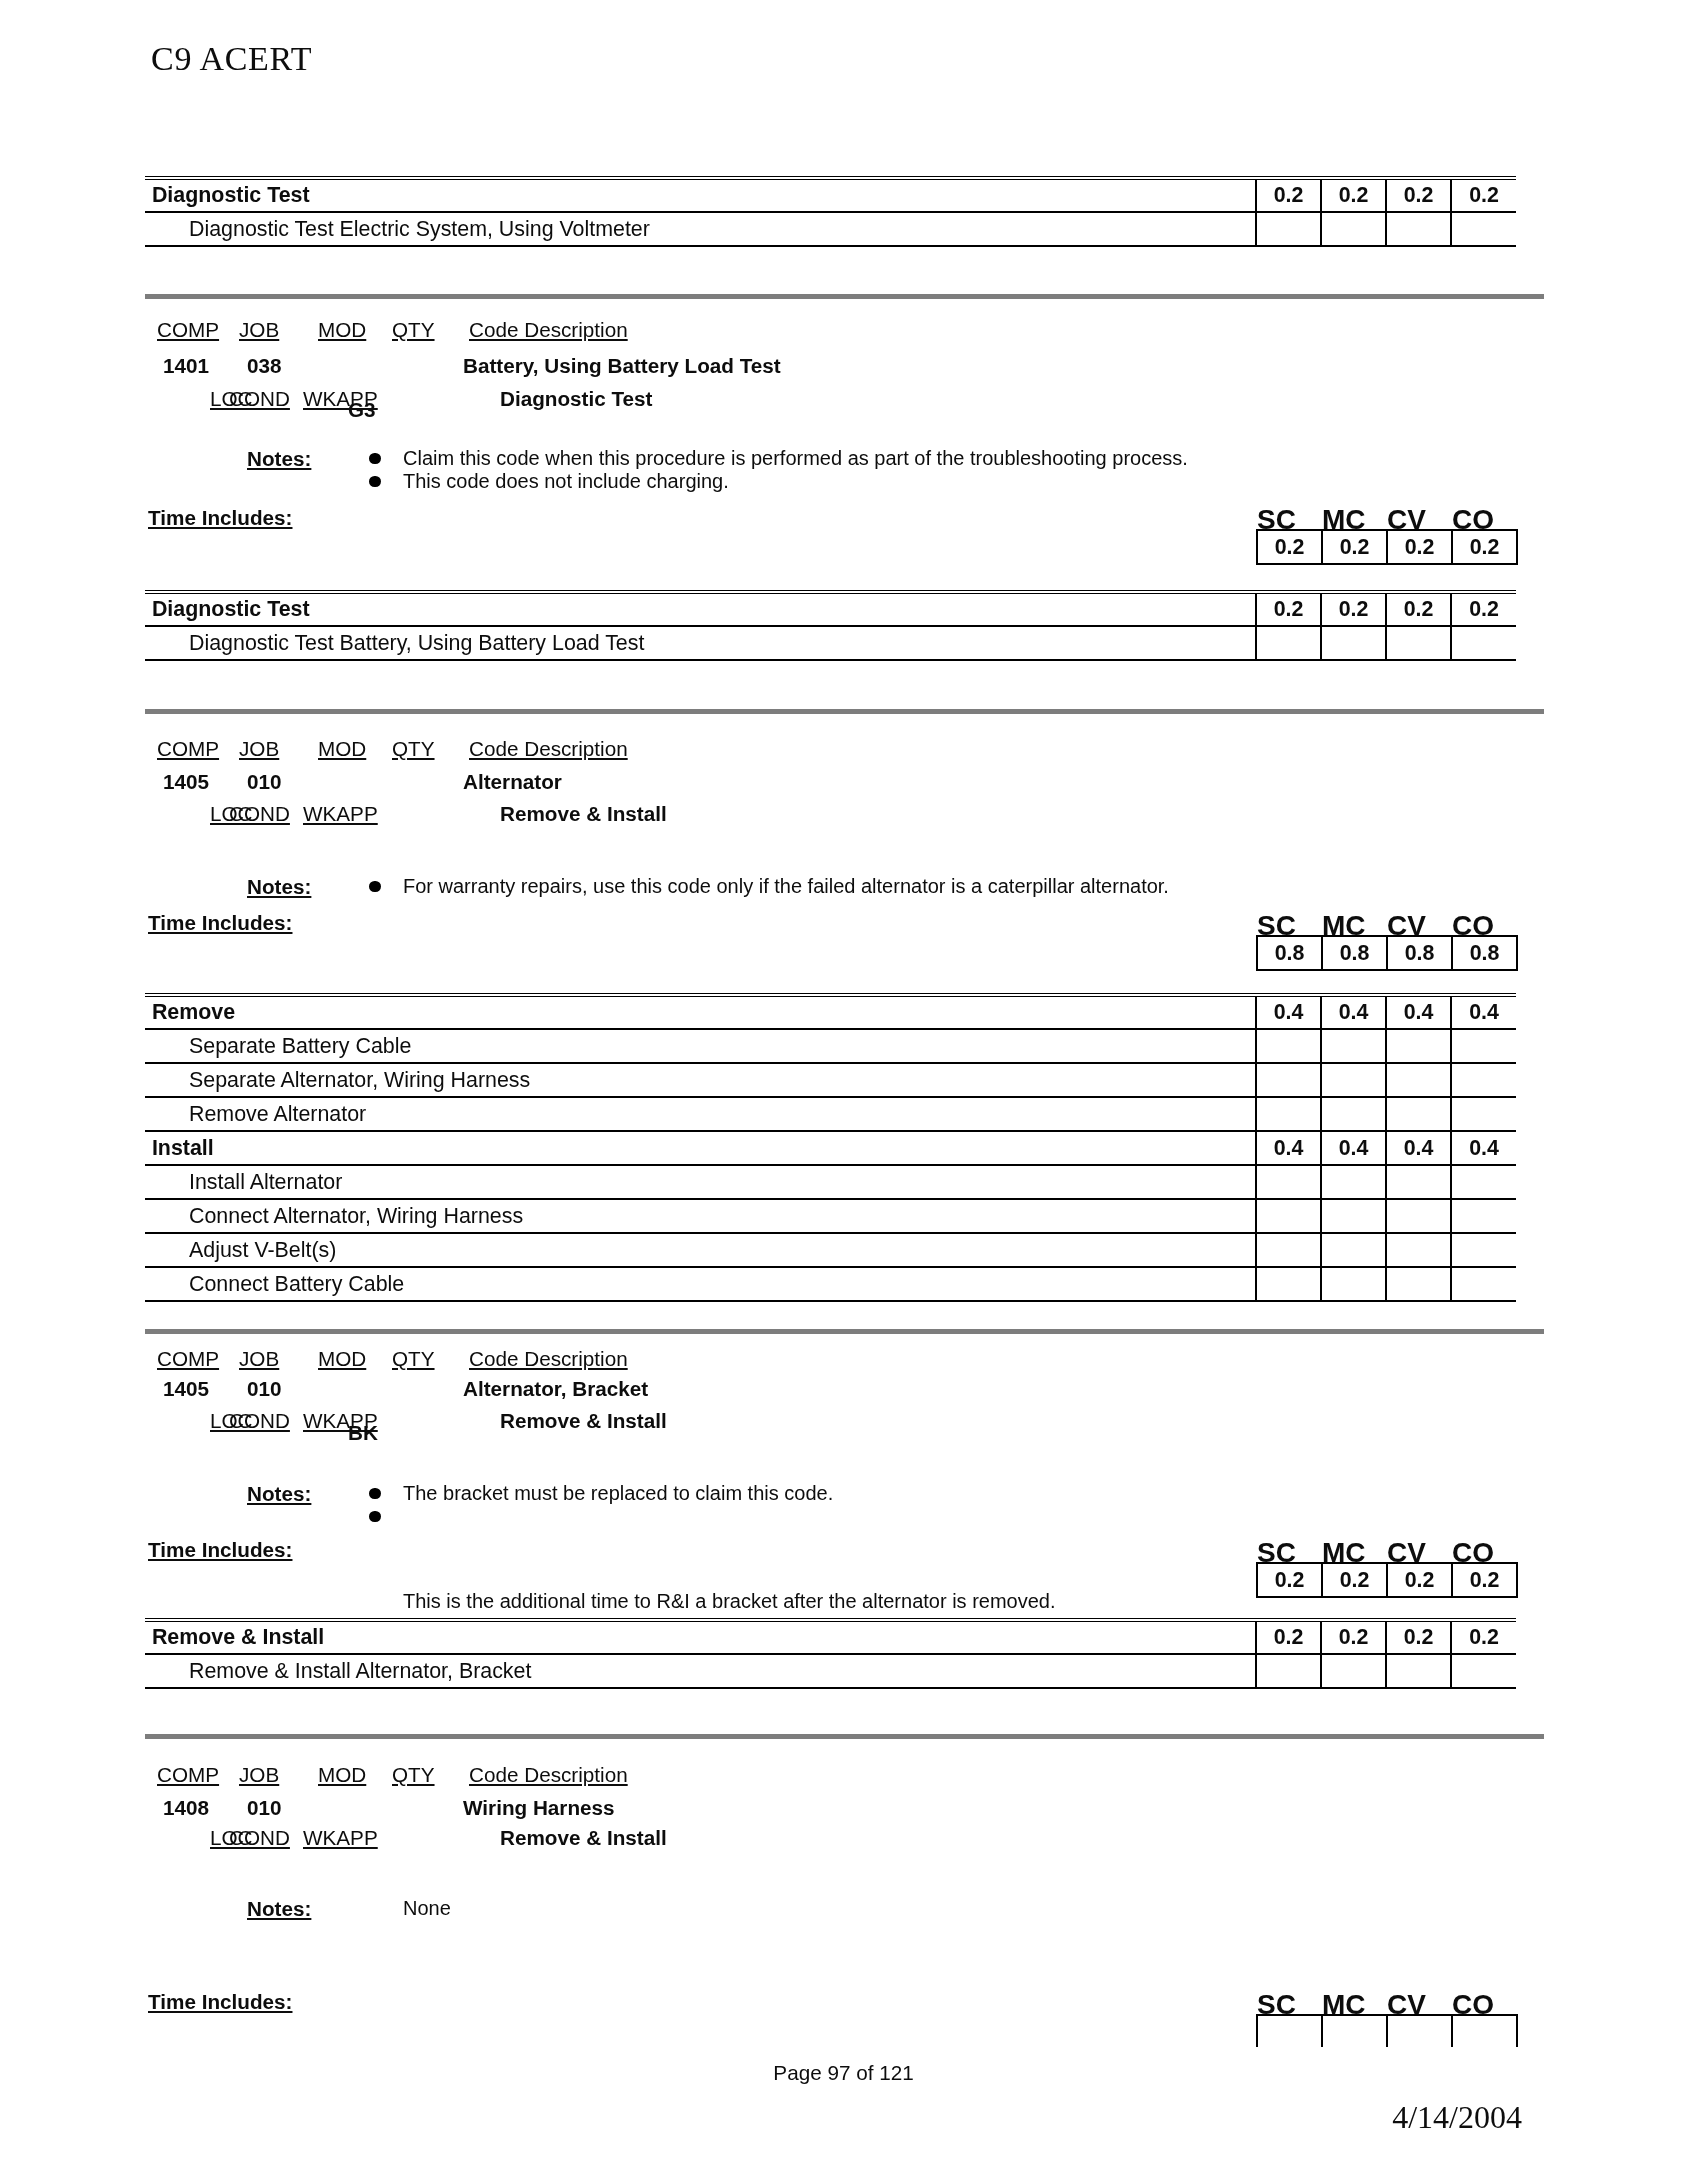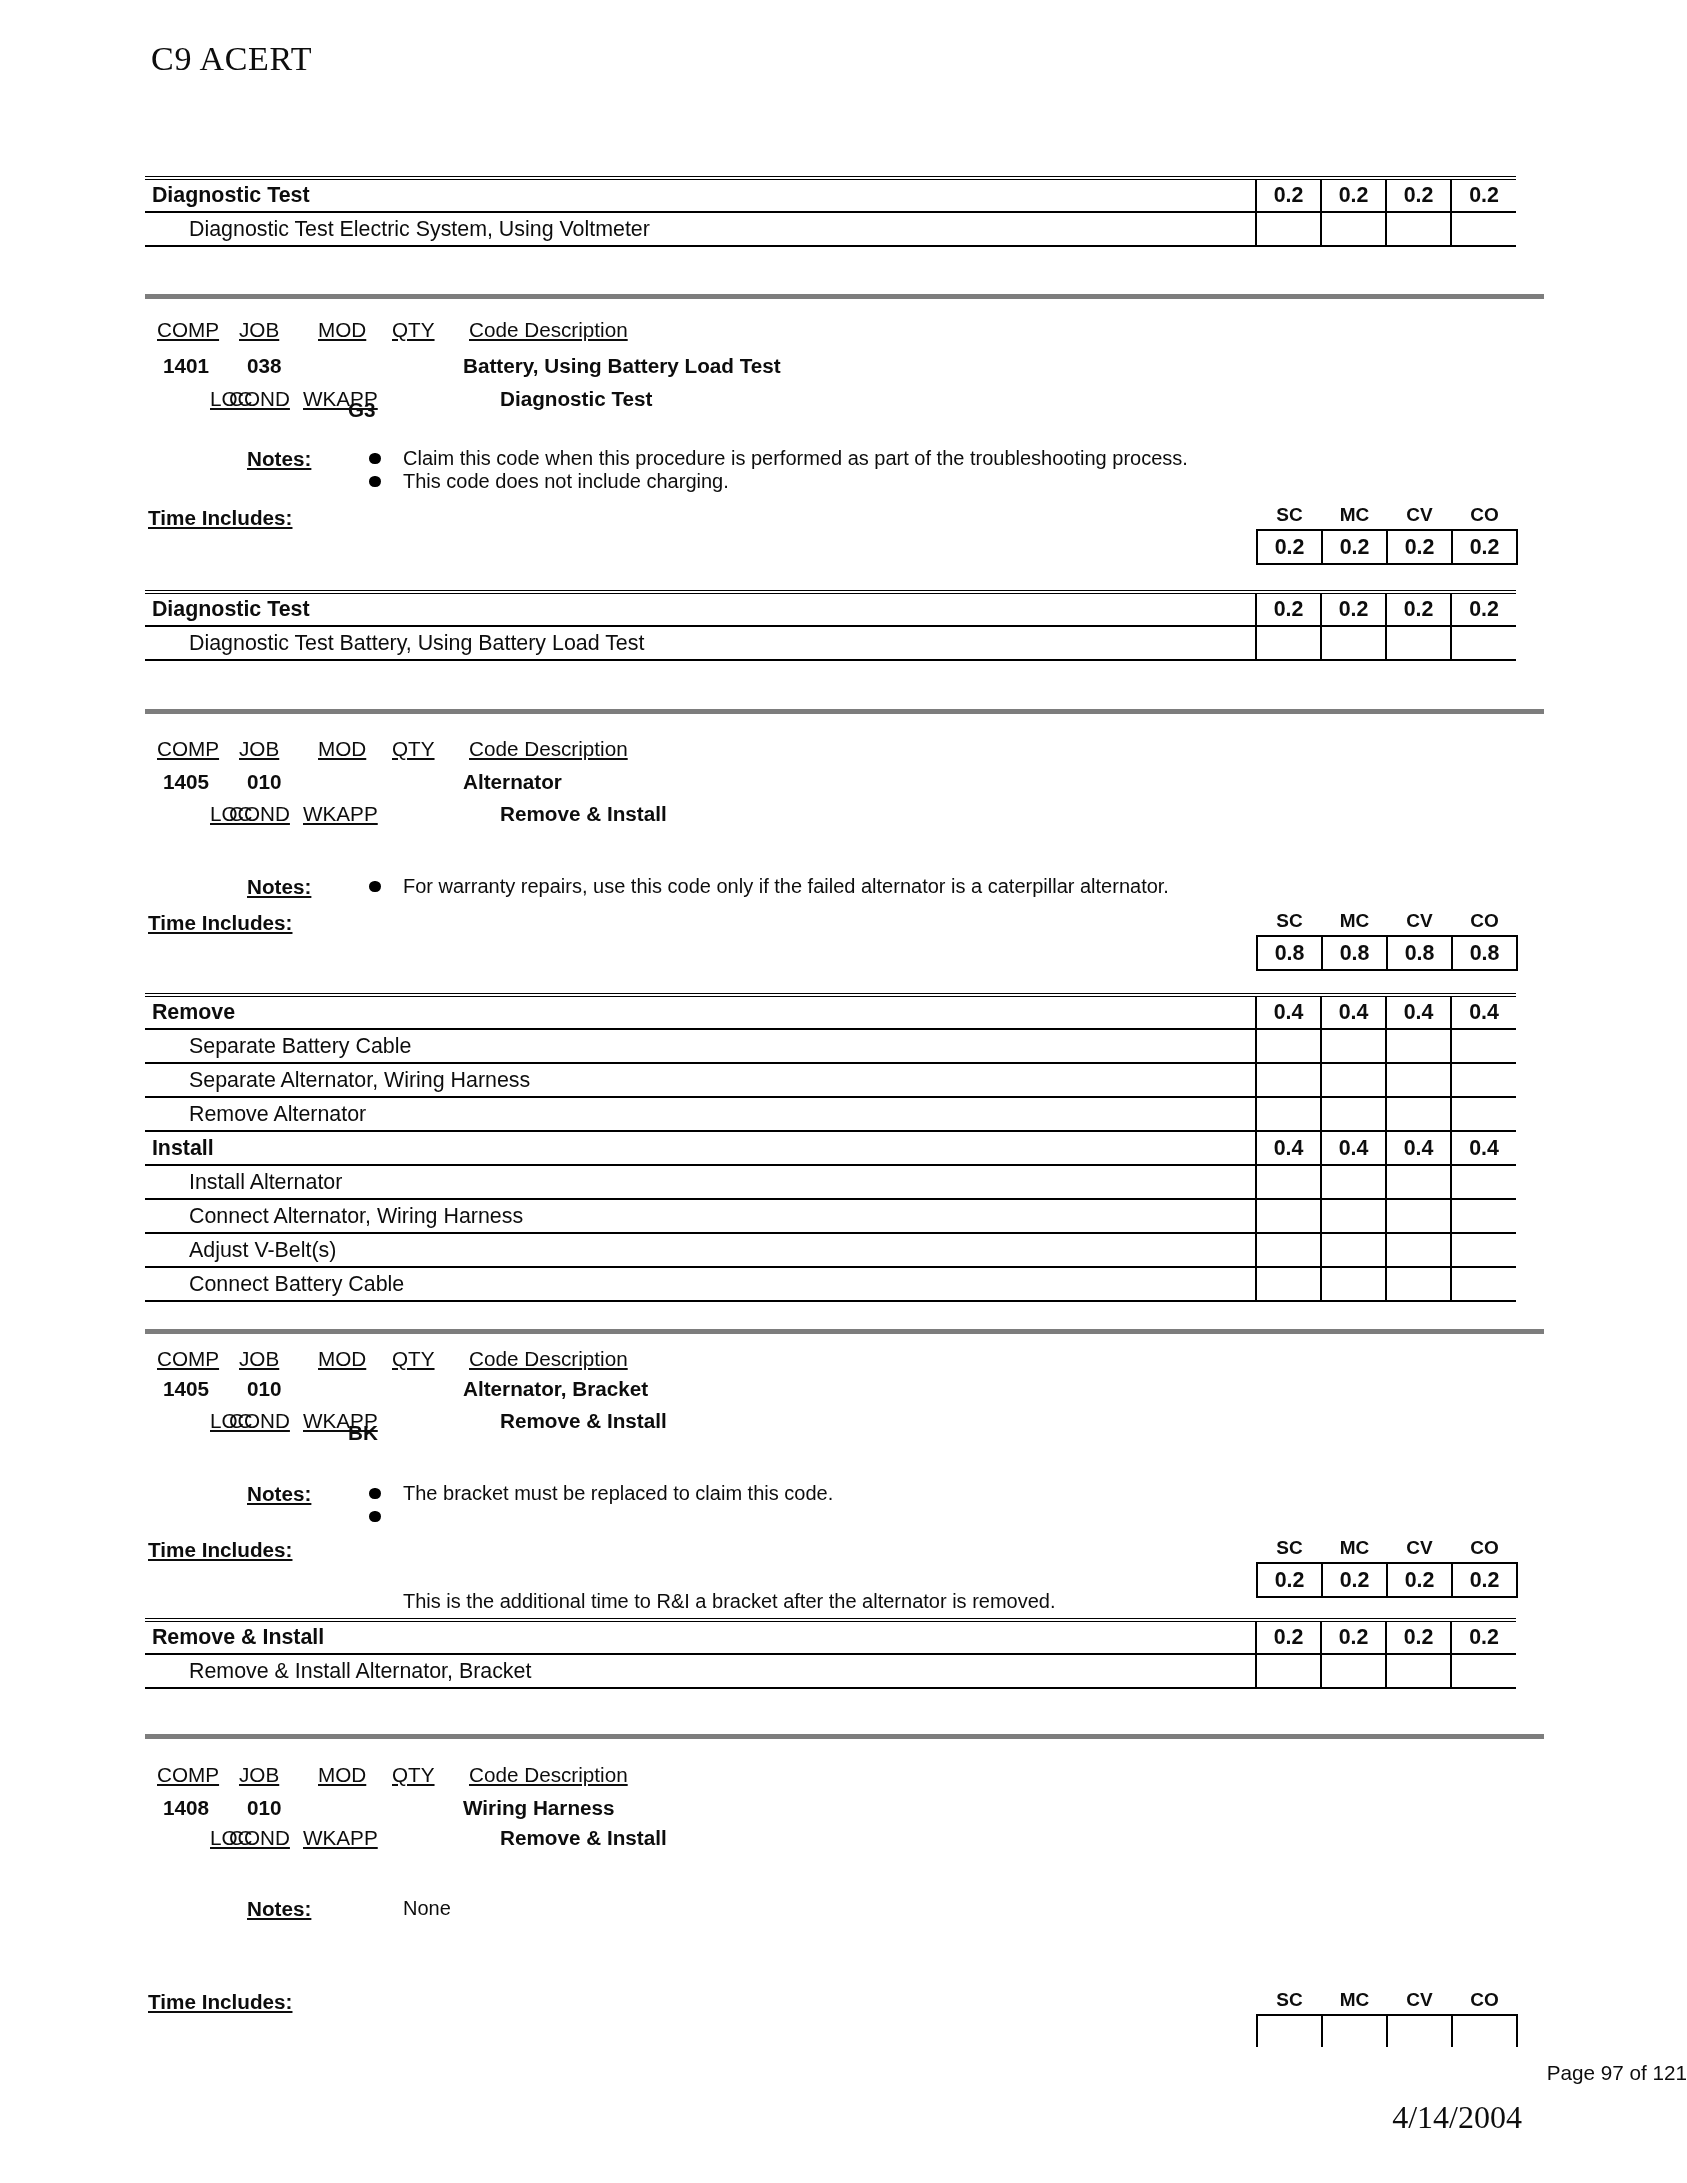--- a/index.html
+++ b/index.html
@@ -24,21 +24,21 @@
   }
   .ttable td { height:34px; vertical-align:middle; font-size:21.4px; }
   .ttable tr { border-bottom:2.1px solid #000; }
   .ttable tr.hdr { border-bottom:2.8px solid #000; }
   .ttable td.lbl { padding-left:6.9px; font-weight:bold; }
   .ttable td.sub { padding-left:44px; font-weight:normal; }
   .ttable td.val { width:65px; border-left:2.1px solid #000; text-align:center; font-weight:bold; }
 
   
   .schdr { position:absolute; left:1257px; width:260px; display:flex; }
-  .schdr span { width:65px; text-align:center; font-weight:bold; font-size:19px; }
+  .schdr span { width:65px; text-align:left; font-weight:bold; font-size:28px; }
   table.vtable { position:absolute; left:1256px; border-collapse:collapse; }
   .vtable td {
     width:65px; height:34px; border:2.1px solid #000;
     border-top-width:2.8px; text-align:center; font-weight:bold; font-size:21.4px;
   }
   .vtable.open td { border-bottom:none; height:32px; }
 
   
   .crow { position:absolute; left:0; width:1687px; height:29px; }
   .crow span { position:absolute; white-space:nowrap; }
@@ -48,21 +48,21 @@
   .x-qty-h { left:392px; } .x-desc-h { left:469px; }
   .x-comp { left:163px; } .x-job { left:247px; } .x-mod { left:348px;margin-top:44px; } .x-desc { left:463px; }
   .x-loc { left:178px;margin-left:32px; } .x-cond { left:229px; } .x-wkapp { left:303px; } .x-op { left:500px; }
 
   
   .notes-label { position:absolute; left:247px; font-weight:bold; text-decoration:underline; }
   .note-bullet { position:absolute; left:369px; width:11.7px; height:11.7px; border-radius:50%; background:#000; margin-top:5.5px; }
   .note-text { position:absolute; left:403px; font-size:20px; white-space:nowrap; }
   .time-label { position:absolute; left:148px; font-weight:bold; text-decoration:underline; }
 
-  .footer-page { position:absolute; left:0; width:1687px; text-align:right; font-size:20.7px; }
+  .footer-page { position:absolute; left:0; width:1687px; text-align:center; font-size:20.7px; }
   .footer-date { position:absolute; right:165px; font-family:"Liberation Serif", serif; font-size:32px; }
 </style>
 </head>
 <body>
 
 <div class="page">
 
   <div class="abs doc-title" style="left:151px; top:40px;">C9 ACERT</div>
 
   <table class="ttable" style="top:176px;">

